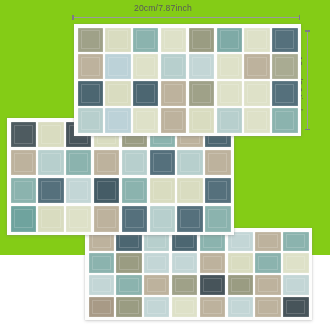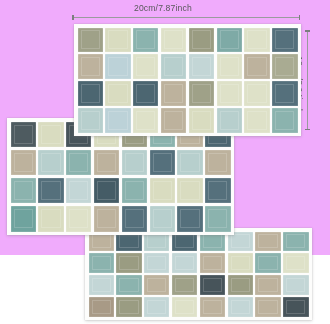--- a/index.html
+++ b/index.html
@@ -13,21 +13,21 @@
     position: relative;
     overflow: hidden;
     font-family: "Liberation Sans", sans-serif;
   }
 
   #product-stage {
     position: absolute;
     inset: 0;
     width: 330px;
     height: 255px;
-    background: #f0abfc;
+    background: #84cc16;
   }
 
   
   .dim-label {
     position: absolute;
     color: #58595b;
     font-size: 8.6px;
     letter-spacing: 0.15px;
     white-space: nowrap;
     font-family: "Liberation Sans", sans-serif;

